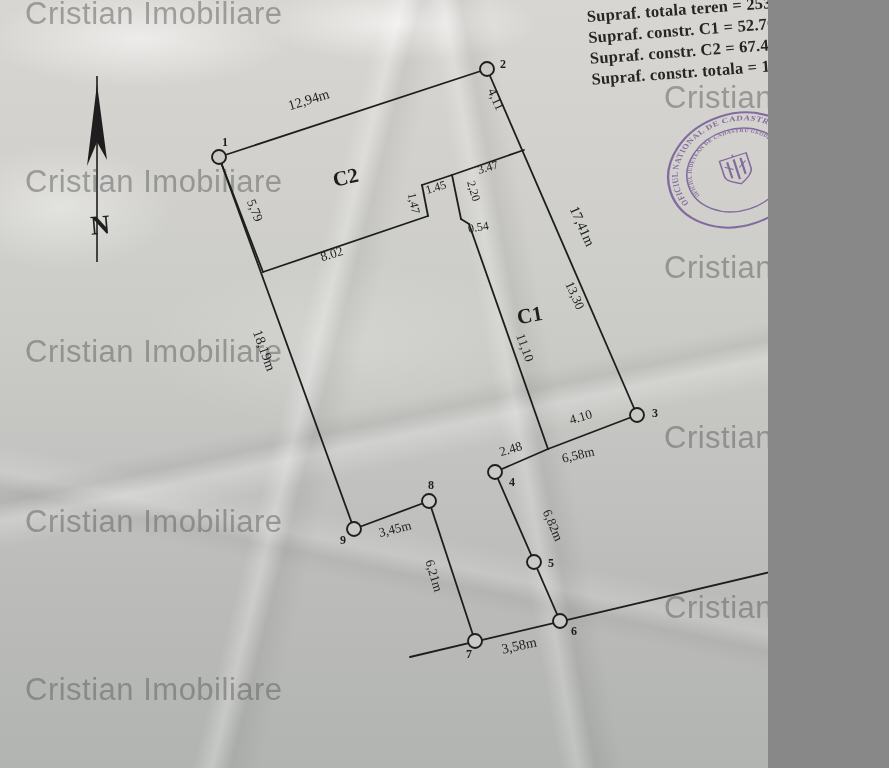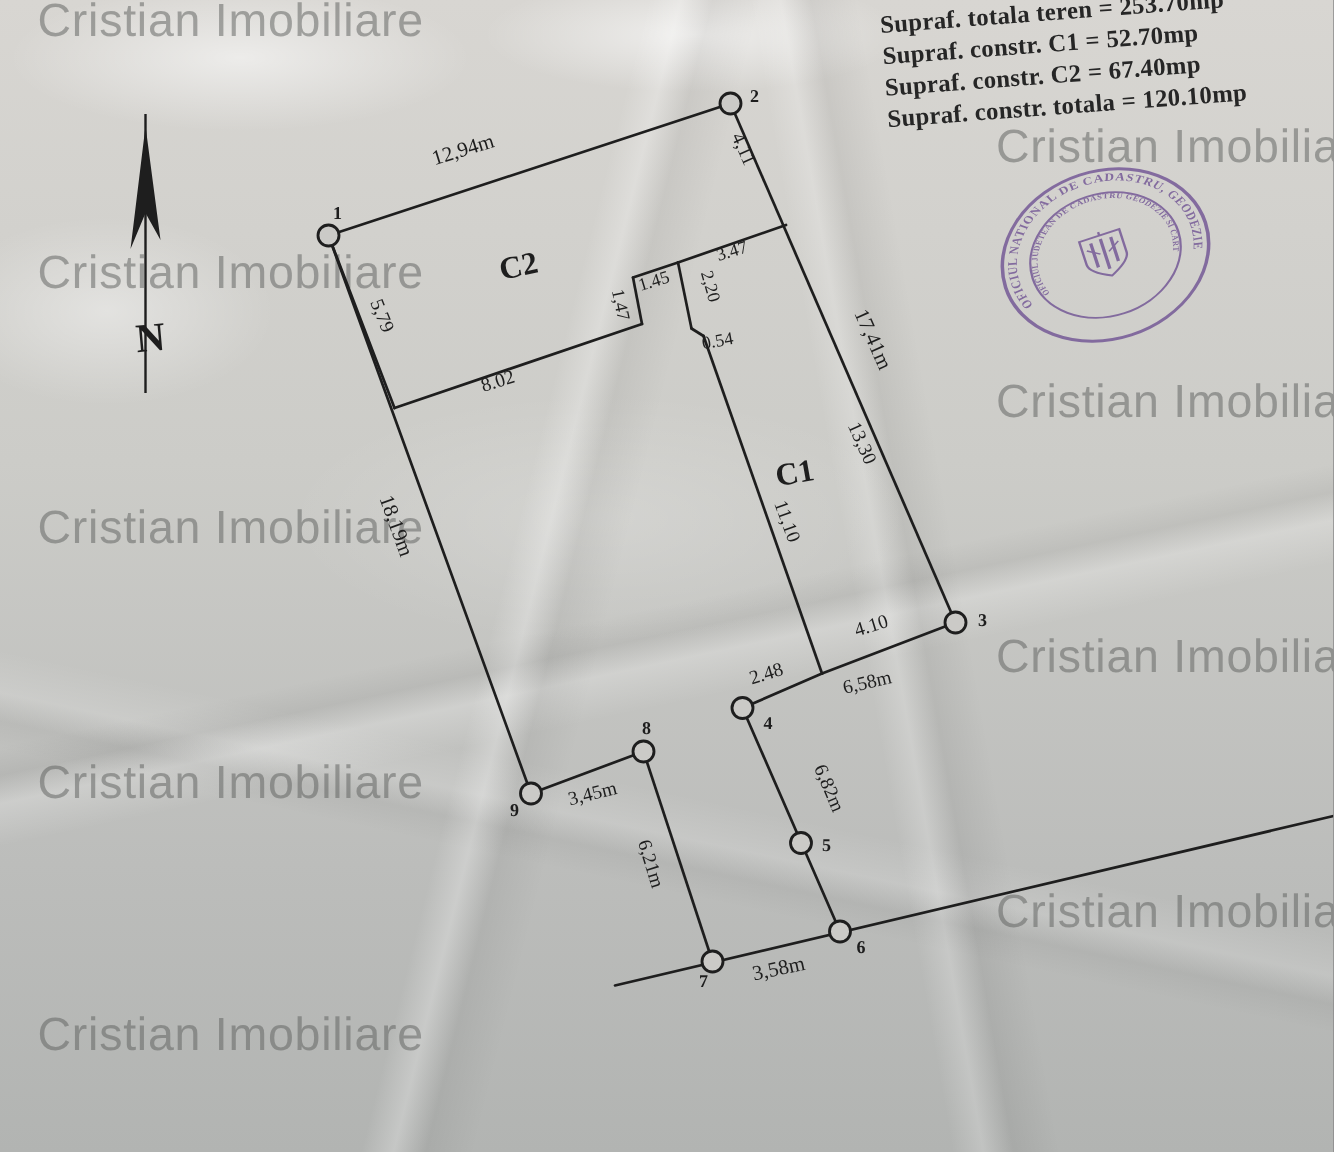--- a/index.html
+++ b/index.html
@@ -1,16 +1,16 @@
 <!DOCTYPE html>
 <html><head>
 <meta charset="utf-8">
 <style>
   html,body{margin:0;padding:0;background:#888;}
-  .page{position:relative;width:889px;height:768px;overflow:hidden;
+  .page{position:relative;width:768px;height:768px;overflow:hidden;
     font-family:"Liberation Serif","DejaVu Serif",serif;
     background:
       radial-gradient(ellipse 220px 70px at 18% 5%, rgba(255,255,255,.55), transparent 70%),
       radial-gradient(ellipse 200px 55px at 52% 3%, rgba(255,255,255,.6), transparent 70%),
       radial-gradient(ellipse 160px 90px at 8% 27%, rgba(255,255,255,.4), transparent 70%),
       radial-gradient(ellipse 300px 120px at 45% 45%, rgba(255,255,255,.18), transparent 70%),
       linear-gradient(to bottom, #d8d6d2 0%, #ccccc8 40%, #bcbdbb 75%, #b2b4b2 100%);
   }
   .creases{position:absolute;inset:0;pointer-events:none;
     background:

